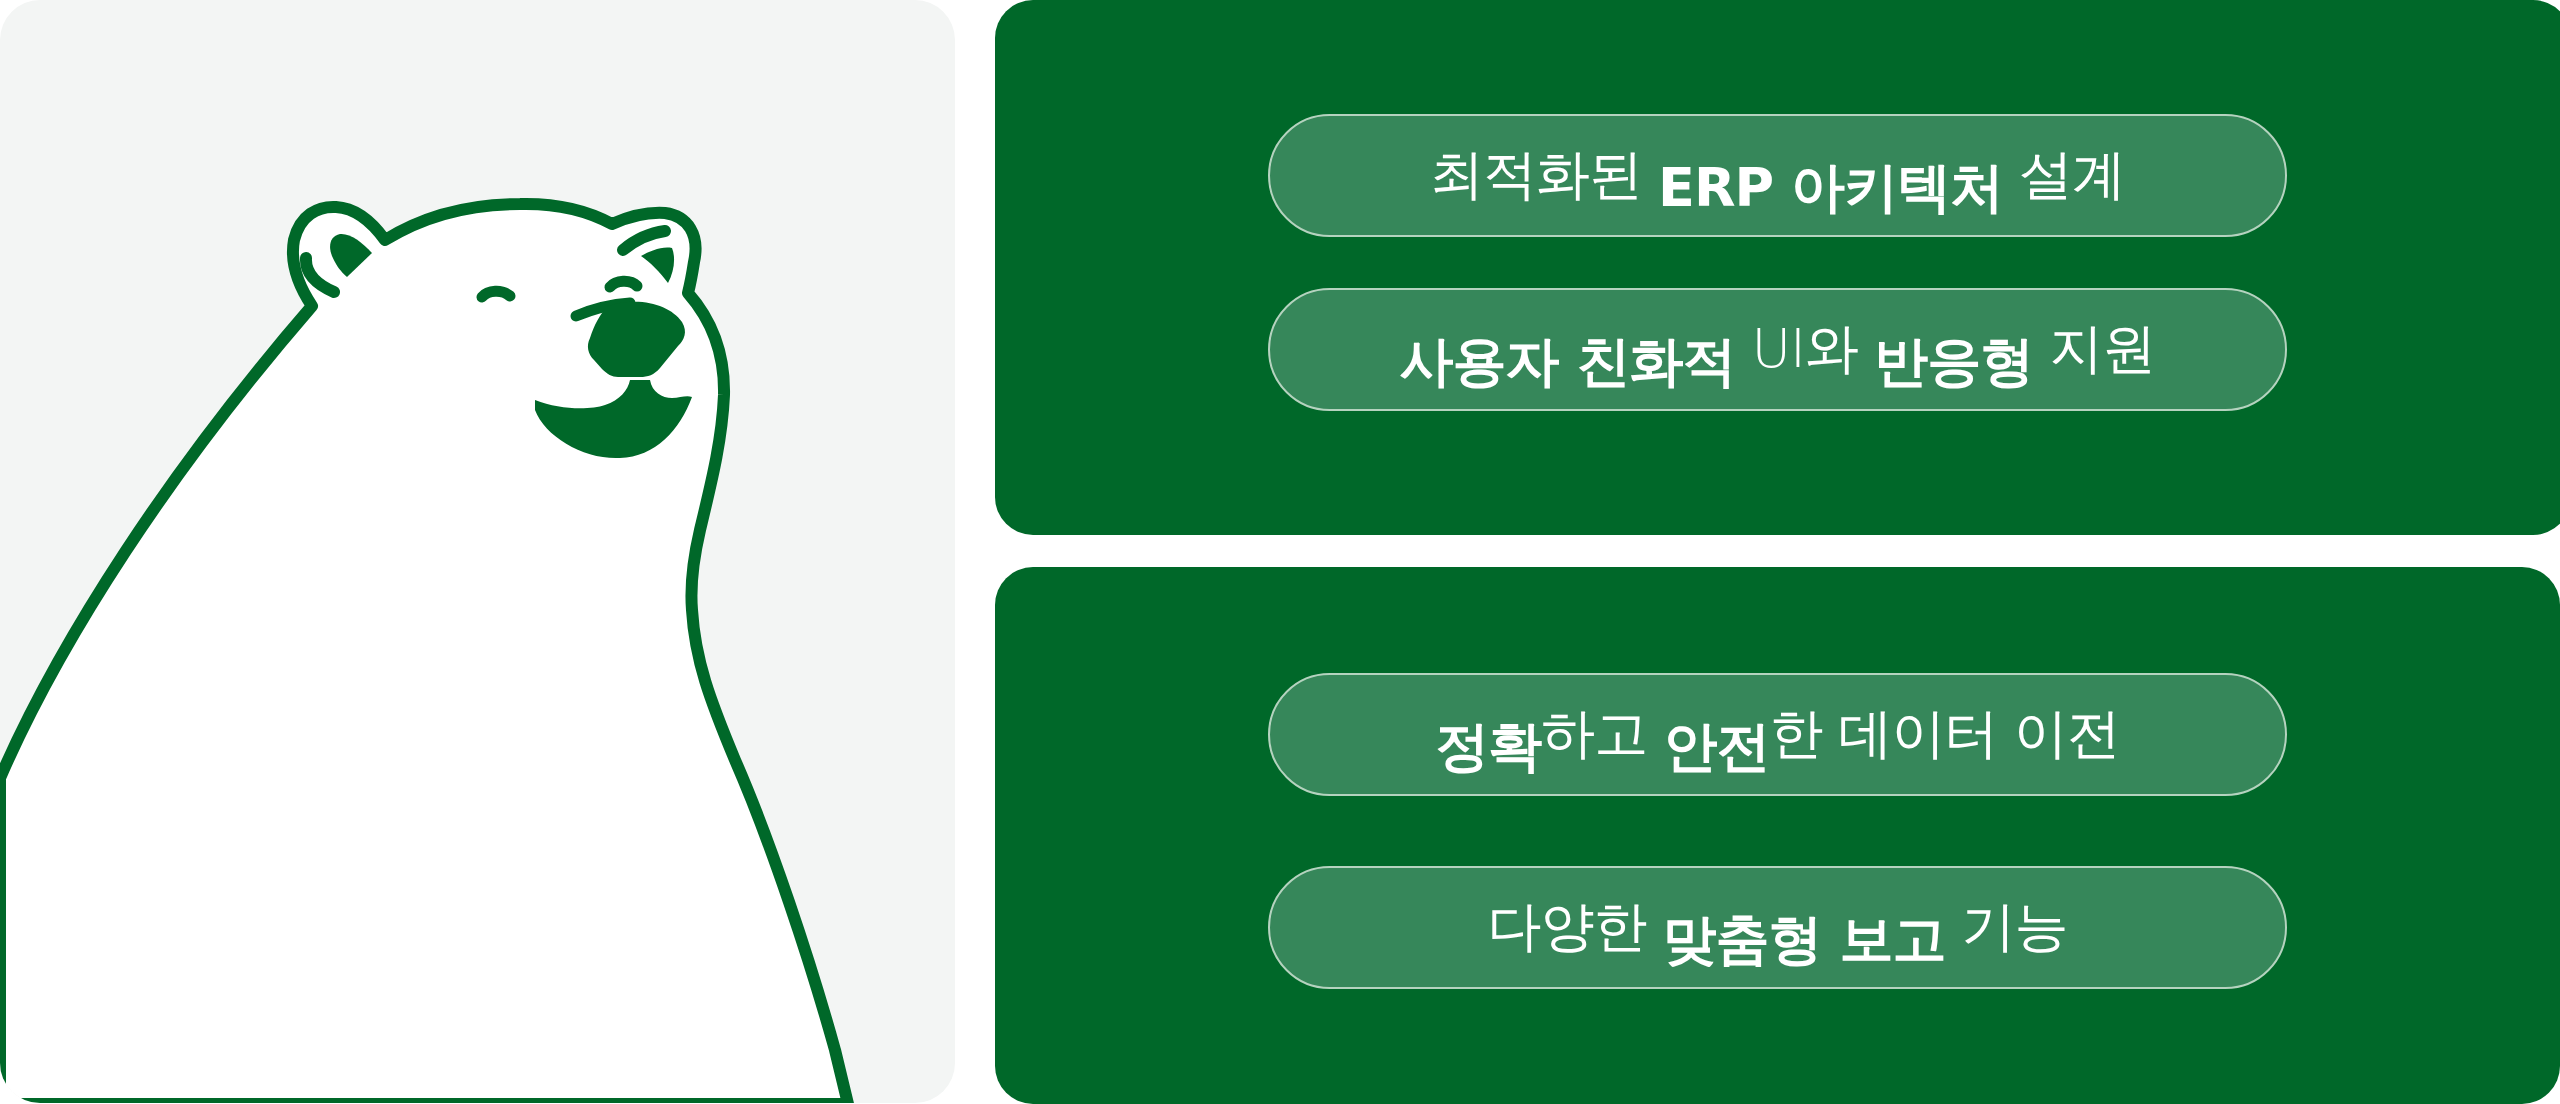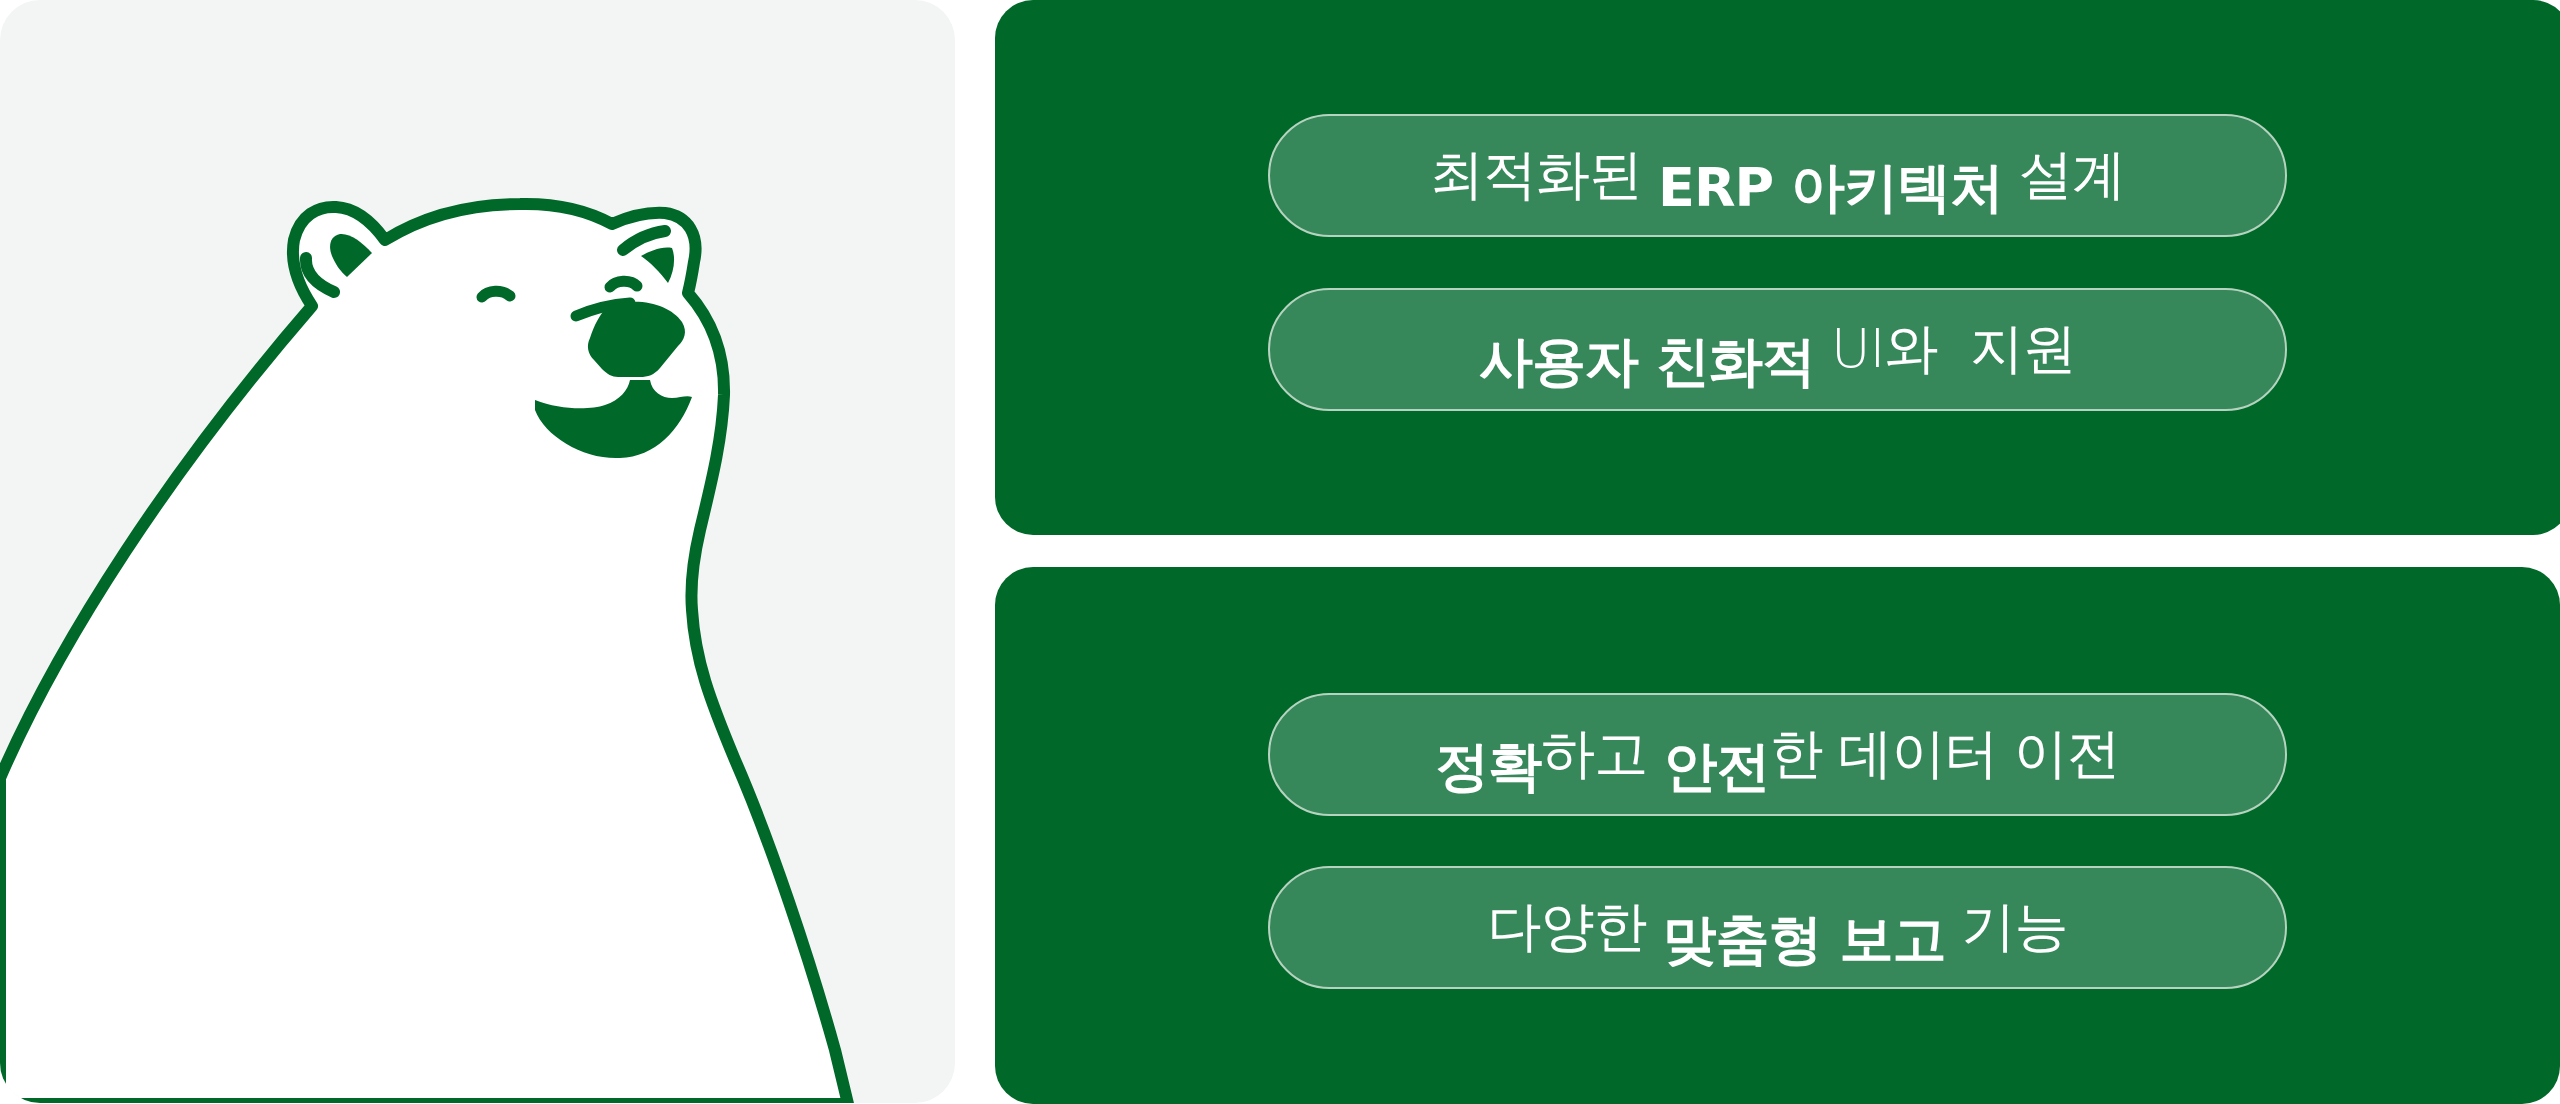--- a/index.html
+++ b/index.html
@@ -70,24 +70,24 @@
          L 650 380 C 652 392, 662 398, 672 398 C 680 398, 686 395, 692 397
          C 680 430, 655 457, 620 458 C 585 460, 545 437, 535 410 Z" fill="#006829"></path>
   </svg>
 </div>
 
 <div class="feature-panel panel-top">
   <div class="pill" style="top:114px">
     <span class="seg">최적화된 </span><span class="seg b">ERP 아키텍처</span><span class="seg"> 설계</span>
   </div>
   <div class="pill" style="top:288px">
-    <span class="seg b">사용자 친화적</span><span class="seg"> UI와 </span><span class="seg"> 지원</span>
+    <span class="seg b">사용자 친화적</span><span class="seg"> UI와 </span><span class="seg b">반응형</span><span class="seg"> 지원</span>
   </div>
 </div>
 
 <div class="feature-panel panel-bottom">
-  <div class="pill" style="top:126px">
+  <div class="pill" style="top:106px">
     <span class="seg b">정확</span><span class="seg">하고 </span><span class="seg b">안전</span><span class="seg">한 데이터 이전</span>
   </div>
   <div class="pill" style="top:299px">
     <span class="seg">다양한 </span><span class="seg b">맞춤형 보고</span><span class="seg"> 기능</span>
   </div>
 </div>
 
 </body></html>

